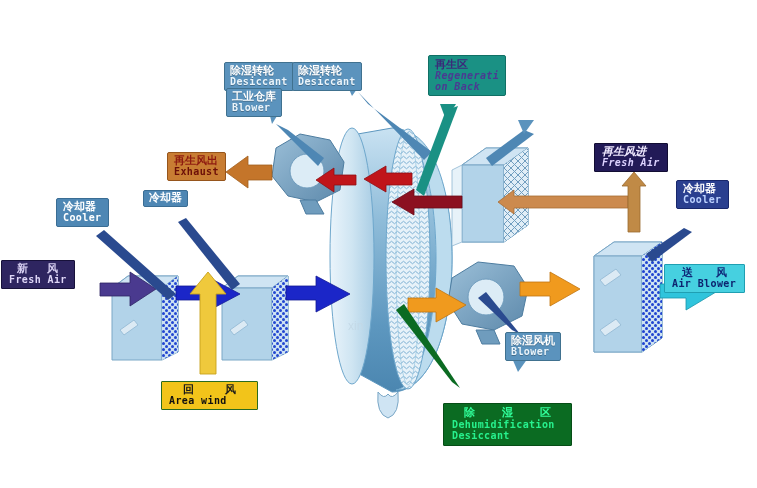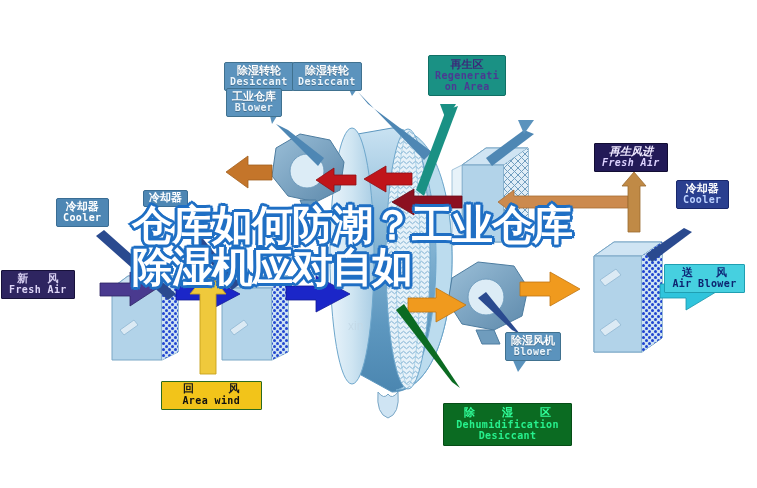--- a/index.html
+++ b/index.html
@@ -2,21 +2,21 @@
 <html><head>
 <meta charset="utf-8">
 <style>
   html,body{margin:0;padding:0;background:#ffffff;}
   body{width:757px;height:488px;overflow:hidden;
        font-family:"Liberation Sans","DejaVu Sans",sans-serif;}
   #stage{position:relative;width:757px;height:488px;background:#ffffff;overflow:hidden;}
   #stage svg.layer{position:absolute;left:0;top:0;width:757px;height:488px;}
 
   
-  .lbl{position:absolute;box-sizing:border-box;text-align:center;
+  .lbl{position:absolute;box-sizing:border-box;
        line-height:1.05;white-space:nowrap;letter-spacing:0px;}
   .lbl .cn{display:block;font-size:11px;font-weight:bold;}
   .lbl .en{display:block;font-size:10px;font-family:"DejaVu Sans Mono","Liberation Mono",monospace;
            font-weight:bold;letter-spacing:.4px;}
 
   
   .blue-box{background:#5b93bd;color:#ffffff;border:1px solid #40718f;
             border-radius:2px;padding:2px 5px 3px 5px;
             text-shadow:0 1px 0 rgba(0,0,0,.25);}
   .blue-box .cn{color:#ffffff;}
@@ -37,35 +37,35 @@
   .purple{background:#2e2560;border:1px solid #17113a;border-radius:1px;padding:2px 7px 3px;}
   .purple .cn{color:#d6cef0;letter-spacing:8px;padding-left:8px;}
   .purple .en{color:#ded6f7;}
   .purple2{background:#221a57;border:1px solid #120d33;border-radius:1px;padding:2px 7px 3px;}
   .purple2 .cn{color:#f0eaff;}
   .purple2 .en{color:#dcd2ff;}
 
   
   .teal{background:#1a9184;border:1px solid #107065;border-radius:2px;padding:2px 6px 3px;}
   .teal .cn{color:#3b2a7a;}
-  .teal .en{color:#4b3a92;}
+  .teal .en{color:#4b3a92;font-style:italic;}
 
   
   .green{background:#0b6b22;border:1px solid #064d16;border-radius:1px;padding:2px 8px 3px;margin-top:24px;}
   .green .cn{color:#31ff9b;letter-spacing:12px;padding-left:12px;}
   .green .en{color:#27f08d;}
 
   
   .cyan{background:#46d0e0;border:1px solid #1f9fb2;border-radius:1px;padding:2px 7px 3px;}
   .cyan .cn{color:#102a7a;letter-spacing:10px;padding-left:10px;}
   .cyan .en{color:#0d2470;}
 
   
   .yellow{background:#f2c41a;border:1px solid #2a6b1f;border-radius:1px;padding:2px 7px 3px;}
-  .yellow .cn{color:#1a1a1a;letter-spacing:14px;padding-left:14px;font-family:Liberation Mono, monospace;}
+  .yellow .cn{color:#1a1a1a;letter-spacing:14px;padding-left:14px;}
   .yellow .en{color:#101010;}
 
   
   #headline{position:absolute;left:132px;top:205px;width:500px;z-index:60;
             text-align:left;pointer-events:none;}
   #headline .line{display:block;font-size:41px;font-weight:bold;line-height:1.02;
         font-family:"DejaVu Sans","Liberation Sans",sans-serif;
         color:#ffffff;
         -webkit-text-stroke:4px #1f6fc4;
         paint-order:stroke fill;
@@ -275,45 +275,49 @@
   </div>
   <div style="position:absolute;left:290px;top:62px;width:90px;height:36px;"></div>
   <div class="lbl blue-box" style="left:292px;top:62px;">
     <span class="cn">除湿转轮</span>
     <span class="en">Desiccant</span>
   </div>
 
   <div class="lbl teal" style="left:421px;top:55px;line-height:1.1;margin-left:7px;">
     <span class="cn">再生区</span>
     <span class="en">Regenerati</span>
-    <span class="en">on Area</span>
+    <span class="en">on Back</span>
   </div>
 
 
   <div class="lbl purple2" style="left:594px;top:143px;font-style:italic;">
     <span class="cn">再生风进</span>
     <span class="en">Fresh Air</span>
   </div>
 
+  <div class="lbl exh" style="left:167px;top:152px;">
+    <span class="cn">再生风出</span>
+    <span class="en">Exhaust</span>
+  </div>
 
   <div class="lbl cool-left" style="left:56px;top:198px;">
     <span class="cn">冷却器</span>
     <span class="en">Cooler</span>
   </div>
 
   <div class="lbl cool-left" style="left:143px;top:190px;padding:1px 5px 2px;">
     <span class="cn">冷却器</span>
   </div>
 
   <div class="lbl cool-right" style="left:676px;top:180px;">
     <span class="cn">冷却器</span>
     <span class="en">Cooler</span>
   </div>
 
-  <div class="lbl purple" style="left:1px;top:270px;">
+  <div class="lbl purple" style="left:1px;top:260px;">
     <span class="cn">新  风</span>
     <span class="en">Fresh Air</span>
   </div>
 
   <div class="lbl yellow" style="left:161px;top:381px;">
     <span class="cn">回  风</span>
     <span class="en">Area wind</span>
   </div>
 
   <div class="lbl blue-box" style="left:505px;top:332px;">
@@ -325,18 +329,14 @@
     <span class="cn">除  湿  区</span>
     <span class="en">Dehumidification</span>
     <span class="en">Desiccant</span>
   </div>
 
   <div class="lbl cyan" style="left:664px;top:264px;">
     <span class="cn">送  风</span>
     <span class="en">Air Blower</span>
   </div>
 
-  <div id="headline">
-    <span class="line">仓库如何防潮？工业仓库</span>
-    <span class="line">除湿机应对自如</span>
-  </div>
 
 </div>
 
 </body></html>

